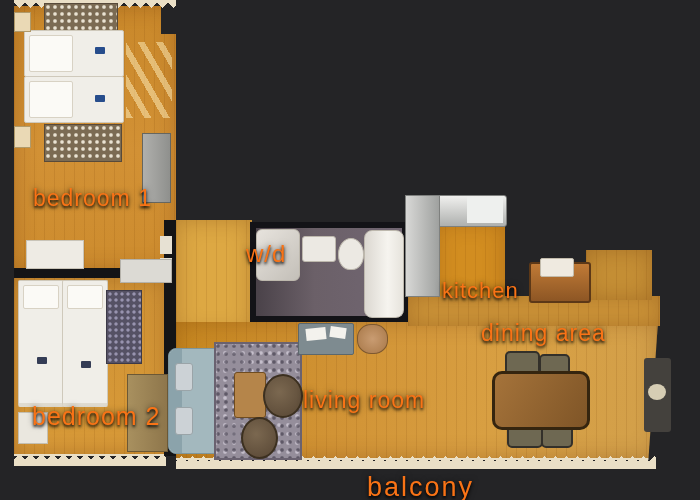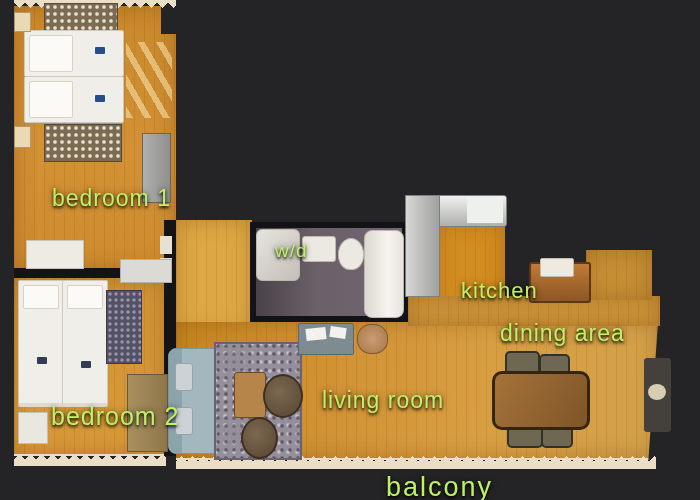--- a/index.html
+++ b/index.html
@@ -35,22 +35,22 @@
   .rug-ornate{background:radial-gradient(circle at 3px 3px,rgba(246,240,224,.9) 1.2px,rgba(0,0,0,0) 2.4px) 0 0/7px 7px,#7b6b53;border:1px solid #584a3a;}
   .rug-blue{background:radial-gradient(circle at 3px 3px,rgba(175,170,200,.75) 1.1px,rgba(0,0,0,0) 2.2px) 0 0/6px 6px,#555164;border:1px solid #3c3948;}
   .rug-gray{background:radial-gradient(circle at 2px 2px,rgba(50,45,60,.55) 1.2px,rgba(0,0,0,0) 2.4px) 0 0/8px 8px,
             radial-gradient(circle at 5px 5px,rgba(236,230,242,.55) 1.2px,rgba(0,0,0,0) 2.4px) 4px 4px/9px 9px,#958e9b;
             border:2px solid #6a6270;}
   
   .bed{position:absolute;background:#f0eee8;border:1px solid #cfc9bb;border-radius:2px;}
   .pillow{position:absolute;background:#fbfaf6;border:1px solid #d8d2c4;border-radius:2px;}
   .tag{position:absolute;width:10px;height:7px;background:#274d8c;border-radius:1px;}
   
-  .lbl{position:absolute;color:#bef264;letter-spacing:1px;white-space:nowrap;font-weight:400;
-       text-shadow:0 2px 3px rgba(0,0,0,.9),0 0 6px rgba(0,0,0,.55);margin-left:19px;}
+  .lbl{position:absolute;color:#f97316;letter-spacing:1px;white-space:nowrap;font-weight:400;
+       text-shadow:0 2px 3px rgba(0,0,0,.9),0 0 6px rgba(0,0,0,.55);}
 </style>
 </head>
 <body>
 
 <div class="stage">
 
   <div class="floor f-b1"></div>
   <div class="floor f-cor"></div>
   <div class="floor f-b2"></div>
   <div class="floor f-main"></div>
@@ -129,19 +129,19 @@
   <div class="abs" style="left:541px;top:423px;width:28px;height:21px;background:#6e6852;border:2px solid #33302a;border-radius:5px;"></div>
   <div class="abs" style="left:492px;top:371px;width:92px;height:53px;background:linear-gradient(120deg,#a5733a,#7f5527);border:3px solid #35250f;border-radius:10px;"></div>
   <div class="abs" style="left:529px;top:262px;width:58px;height:37px;background:linear-gradient(180deg,#c07a36,#8d5624);border:2px solid #5c3817;border-radius:3px;"></div>
   <div class="abs" style="left:540px;top:258px;width:32px;height:17px;background:#efeae0;border:1px solid #c2bbab;border-radius:2px;"></div>
   <div class="abs" style="left:644px;top:358px;width:27px;height:74px;background:#44413d;border-radius:3px;">
      <div class="abs" style="left:4px;top:26px;width:18px;height:16px;background:#d6cdb4;border-radius:50%;"></div>
   </div>
 
   <div class="lbl" style="left:33px;top:185px;font-size:23px;">bedroom 1</div>
   <div class="lbl" style="left:32px;top:402px;font-size:25px;">bedroom 2</div>
-  <div class="lbl" style="left:256px;top:240px;font-size:19px;">w/d</div>
+  <div class="lbl" style="left:246px;top:240px;font-size:24px;">w/d</div>
   <div class="lbl" style="left:442px;top:278px;font-size:22px;">kitchen</div>
   <div class="lbl" style="left:481px;top:320px;font-size:23px;">dining area</div>
   <div class="lbl" style="left:303px;top:387px;font-size:23px;">living room</div>
   <div class="lbl" style="left:367px;top:472px;font-size:27px;letter-spacing:2px;">balcony</div>
 
 </div>
 
 </body></html>

